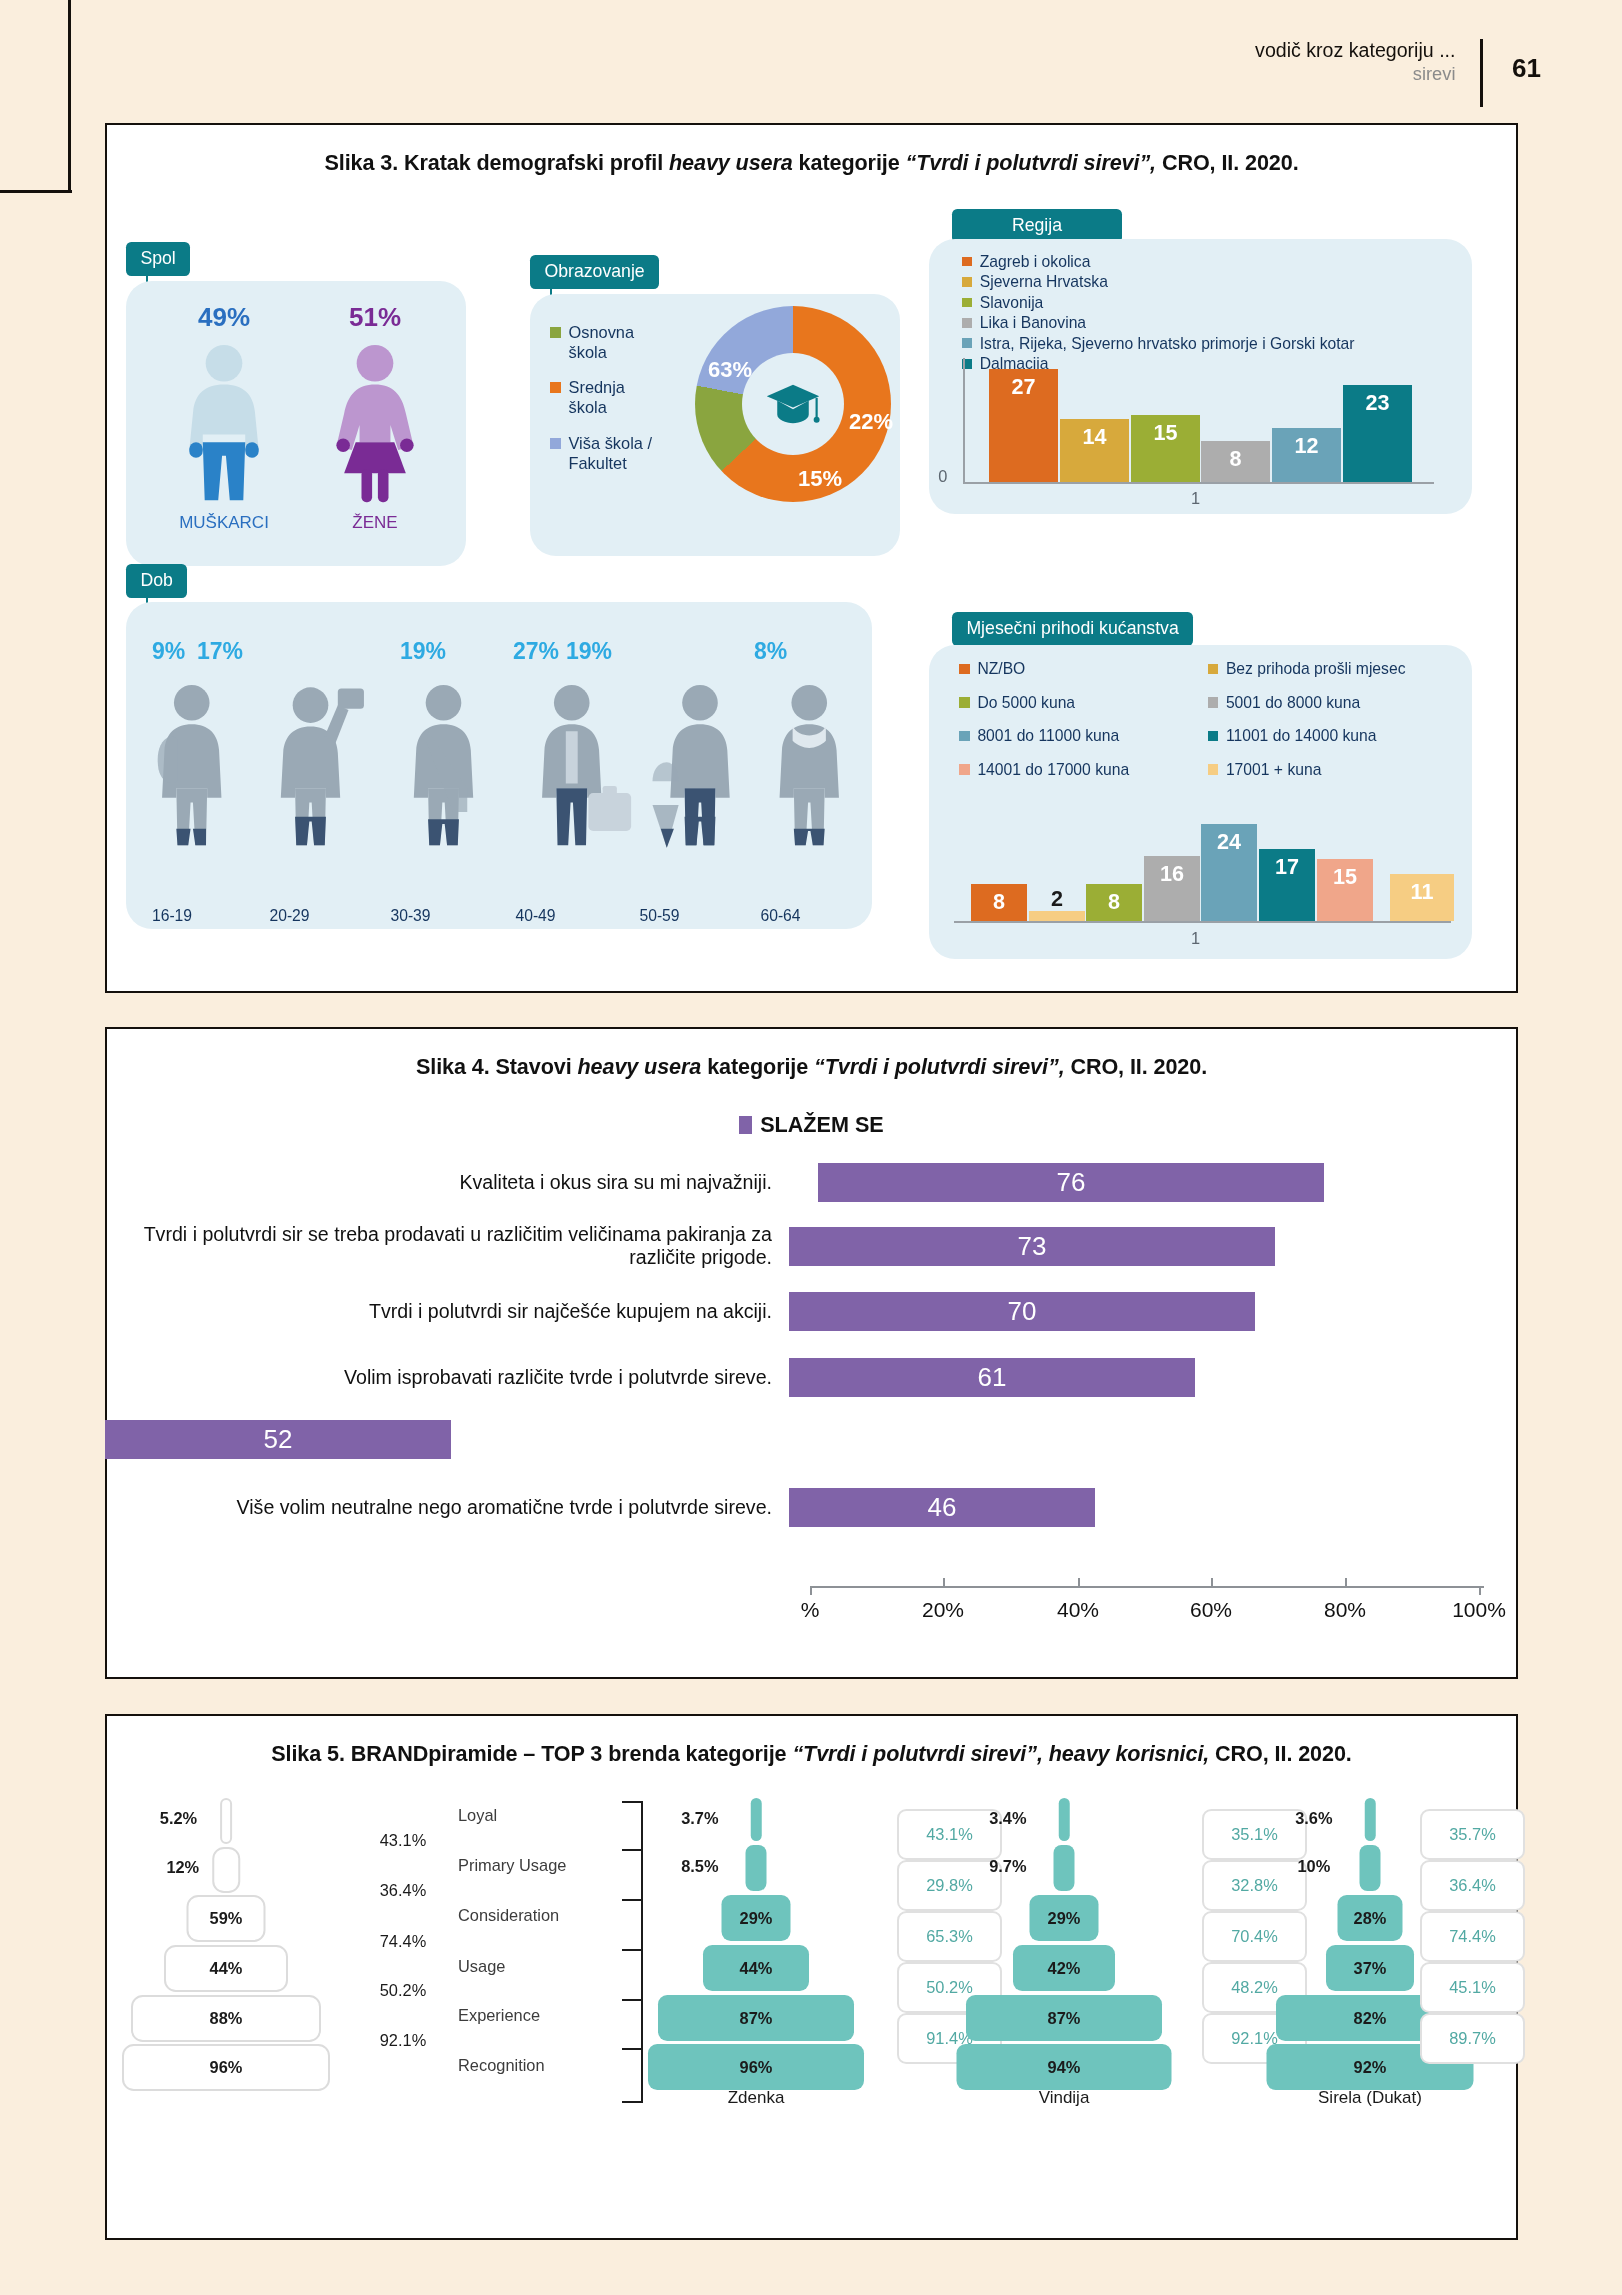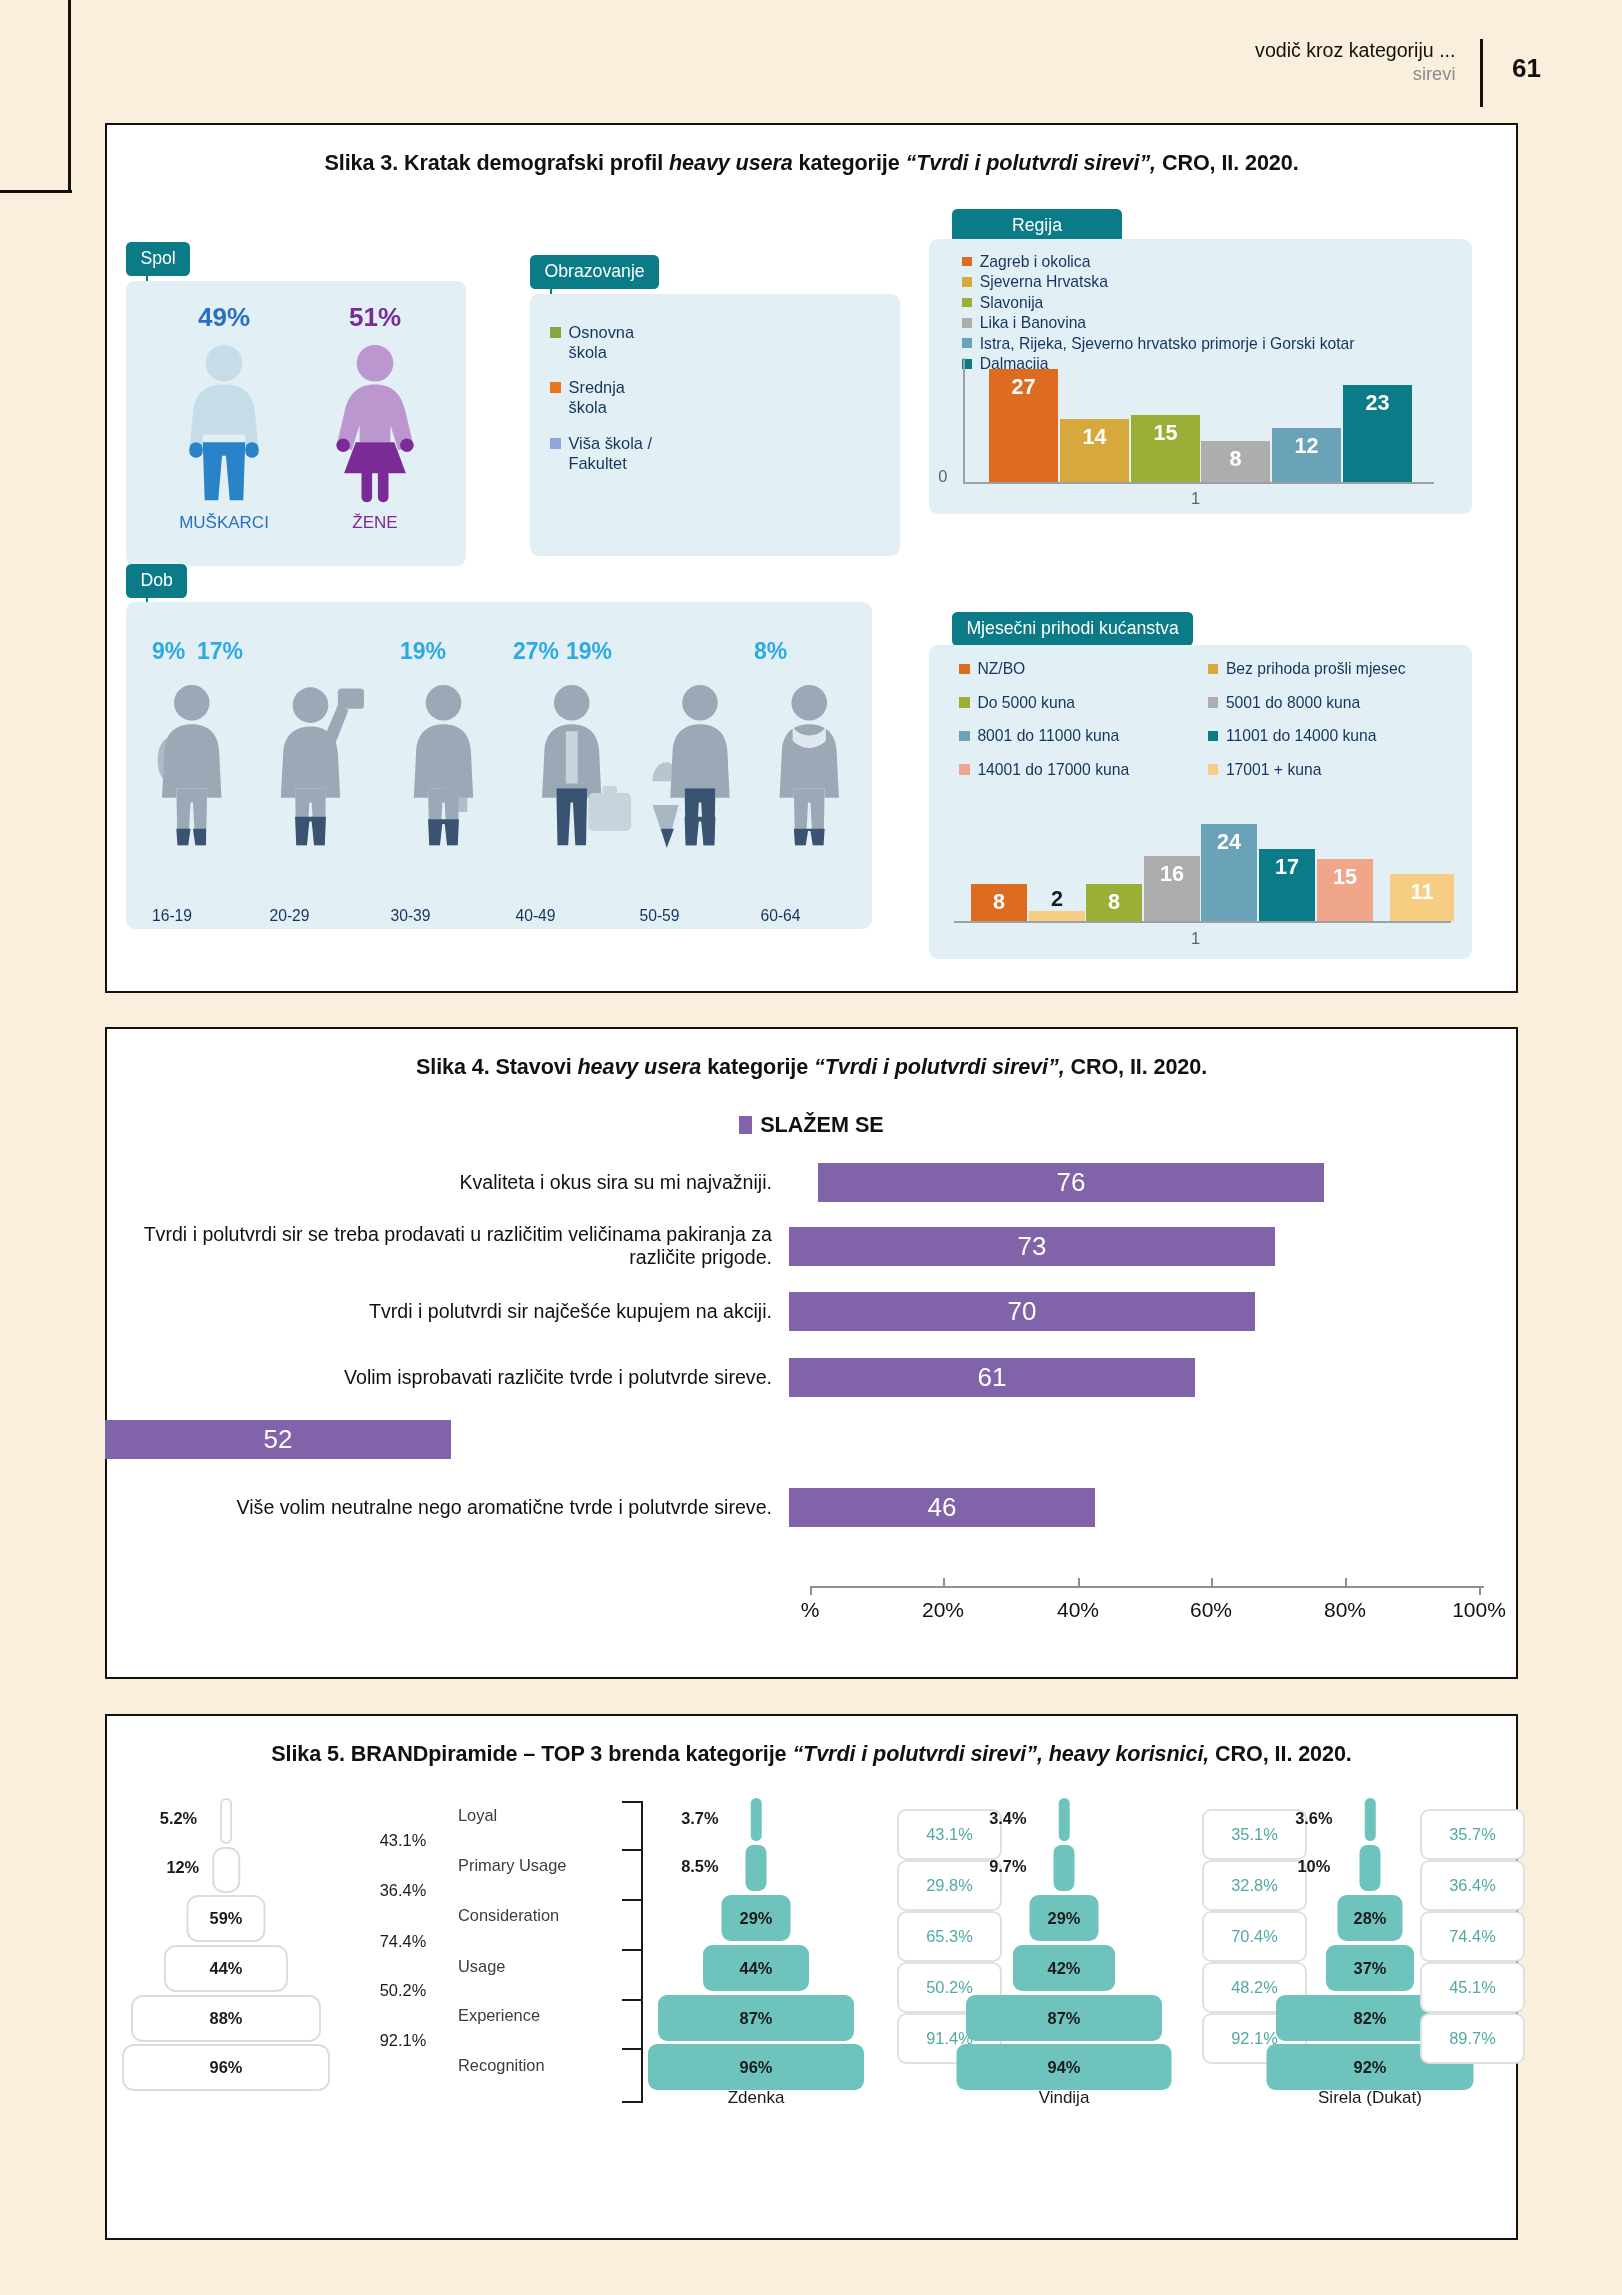--- a/index.html
+++ b/index.html
@@ -62,21 +62,21 @@
     text-align: center;
     white-space: nowrap;
   }
   .chip-stem { width: 2.6px; height: 14.4px; background: #0b7b87; margin-left: 19.6px; }
   .chip-dot { width: 21px; height: 21px; border-radius: 50%; background: #0b7b87; margin-left: 10.5px; }
 
   
   .card {
     position: absolute;
     background: #e2eff5;
-    border-radius: 9px;
+    border-radius: 26px;
   }
 
   
   #spol-card  { left: 126px; top: 281px;  width: 340px;  height: 285px; }
   .gender-col { position: absolute; top: 21px; width: 144px; text-align: center; }
   #male-col   { left: 26px; }
   #female-col { left: 177px; }
   .gender-pct { font-size: 26px; font-weight: bold; margin-bottom: 9.2px; }
   #male-pct   { color: #2a6fc0; }
   #female-pct { color: #7a2b95; }
@@ -278,20 +278,35 @@
     <div class="legend-row">
       <span class="legend-sq" style="background:#e8761d"></span>
       <span class="legend-tx" style="white-space:pre-line">Srednja
 škola</span>
     </div>
     <div class="legend-row">
       <span class="legend-sq" style="background:#92a8da"></span>
       <span class="legend-tx" style="white-space:pre-line">Viša škola /
 Fakultet</span>
     </div>
+  </div>
+  <div class="donut-wrap">
+    <div class="donut">
+      <div class="donut-hole">
+        <svg width="56" height="46" viewBox="0 0 64 52">
+          <path d="M32 4 L62 17 L32 30 L2 17 Z" fill="#0b7b87"></path>
+          <path d="M14 22 L14 38 C14 44 24 48 32 48 C40 48 50 44 50 38 L50 22 L32 32 Z" fill="#0b7b87"></path>
+          <path d="M59 19 L59 42" stroke="#0b7b87" stroke-width="2.5" fill="none"></path>
+          <circle cx="59" cy="44" r="3.4" fill="#0b7b87"></circle>
+        </svg>
+      </div>
+    </div>
+    <div class="donut-lbl" id="donut-63">63%</div>
+    <div class="donut-lbl" id="donut-22">22%</div>
+    <div class="donut-lbl" id="donut-15">15%</div>
   </div>
 </div>
 
 <div class="chip-wrap" style="left:126px; top:564px;">
   <div class="chip">Dob</div>
   <div class="chip-stem"></div>
   <div class="chip-dot"></div>
 </div>
 
 <div class="card" id="dob-card">

